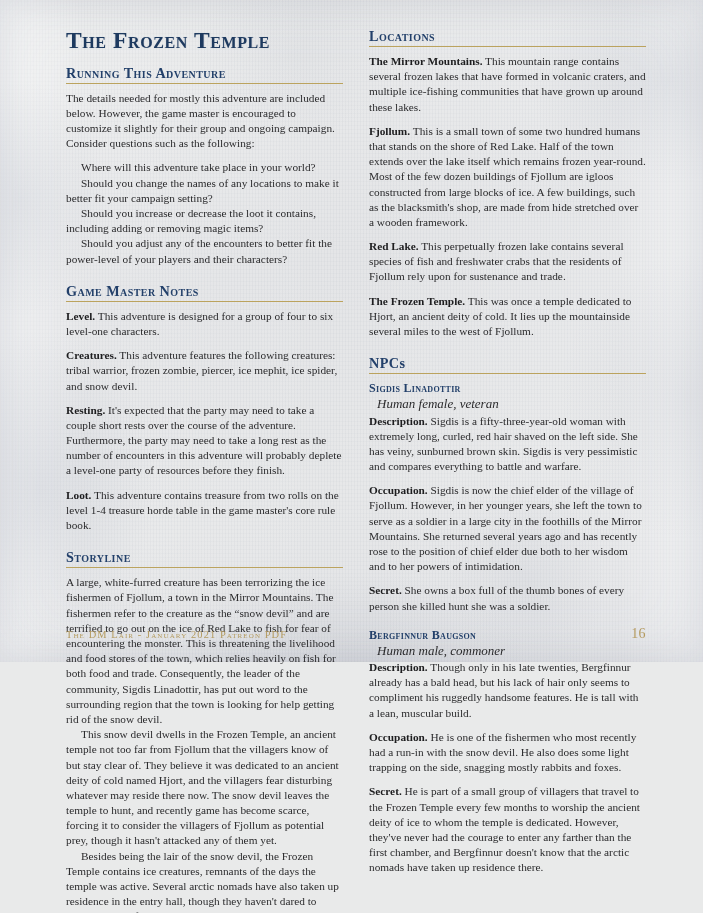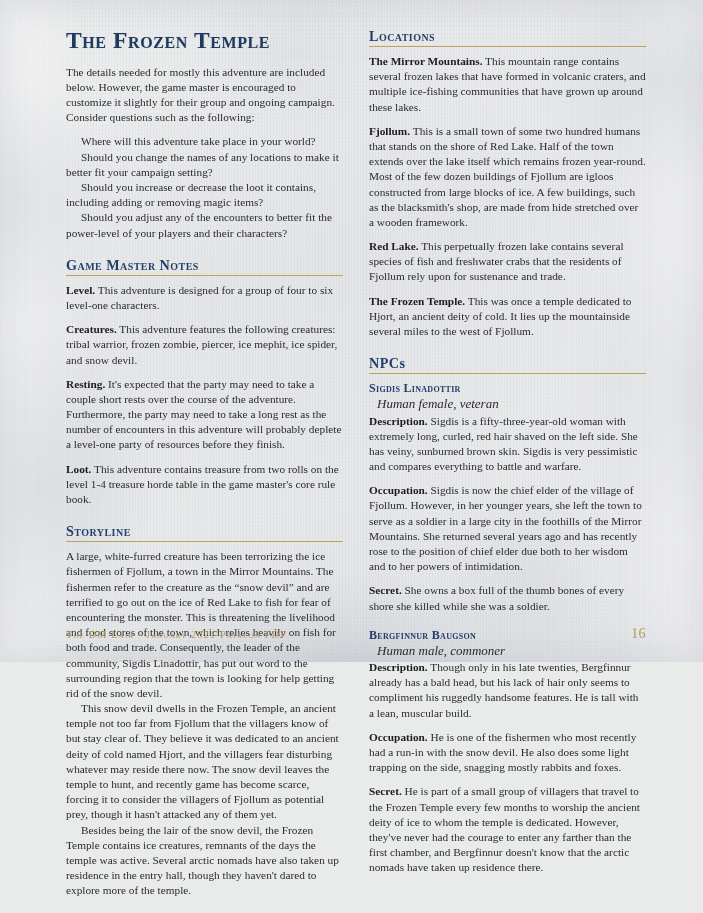--- a/index.html
+++ b/index.html
@@ -145,20 +145,23 @@
 
 <div id="page">
   <div id="vignette"></div>
 
   <div id="columns">
 
     <div class="col">
 
       <h1 class="doc-title">The Frozen Temple</h1>
 
+      <div class="sec-head-wrap">
+        <h2 class="sec-head">Running This Adventure</h2>
+      </div>
       <p class="body">The details needed for mostly this adventure are included below. However, the game master is encouraged to customize it slightly for their group and ongoing campaign. Consider questions such as the following:</p>
       <p class="body indent">Where will this adventure take place in your world?</p>
       <p class="body indent">Should you change the names of any locations to make it better fit your campaign setting?</p>
       <p class="body indent">Should you increase or decrease the loot it contains, including adding or removing magic items?</p>
       <p class="body indent">Should you adjust any of the encounters to better fit the power-level of your players and their characters?</p>
 
       <div class="sec-head-wrap gap-before">
         <h2 class="sec-head">Game Master Notes</h2>
       </div>
       <p class="body"><b>Level.</b><span> This adventure is designed for a group of four to six level-one characters.</span></p>
@@ -187,21 +190,21 @@
 
       <div class="sec-head-wrap gap-before">
         <h2 class="sec-head plain">NPCs</h2>
       </div>
 
       <div class="npc-block">
         <h3 class="npc-name">Sigdis Linadottir</h3>
         <p class="npc-type">Human female, veteran</p>
         <p class="body"><b>Description.</b><span> Sigdis is a fifty-three-year-old woman with extremely long, curled, red hair shaved on the left side. She has veiny, sunburned brown skin. Sigdis is very pessimistic and compares everything to battle and warfare.</span></p>
         <p class="body"><b>Occupation.</b><span> Sigdis is now the chief elder of the village of Fjollum. However, in her younger years, she left the town to serve as a soldier in a large city in the foothills of the Mirror Mountains. She returned several years ago and has recently rose to the position of chief elder due both to her wisdom and to her powers of intimidation.</span></p>
-        <p class="body"><b>Secret.</b><span> She owns a box full of the thumb bones of every shore she killed while she was a soldier.</span></p>
+        <p class="body"><b>Secret.</b><span> She owns a box full of the thumb bones of every person she killed hunt she was a soldier.</span></p>
       </div>
 
       <div class="npc-block spaced">
         <h3 class="npc-name">Bergfinnur Baugson</h3>
         <p class="npc-type">Human male, commoner</p>
         <p class="body"><b>Description.</b><span> Though only in his late twenties, Bergfinnur already has a bald head, but his lack of hair only seems to compliment his ruggedly handsome features. He is tall with a lean, muscular build.</span></p>
         <p class="body"><b>Occupation.</b><span> He is one of the fishermen who most recently had a run-in with the snow devil. He also does some light trapping on the side, snagging mostly rabbits and foxes.</span></p>
         <p class="body"><b>Secret.</b><span> He is part of a small group of villagers that travel to the Frozen Temple every few months to worship the ancient deity of ice to whom the temple is dedicated. However, they've never had the courage to enter any farther than the first chamber, and Bergfinnur doesn't know that the arctic nomads have taken up residence there.</span></p>
       </div>
 

